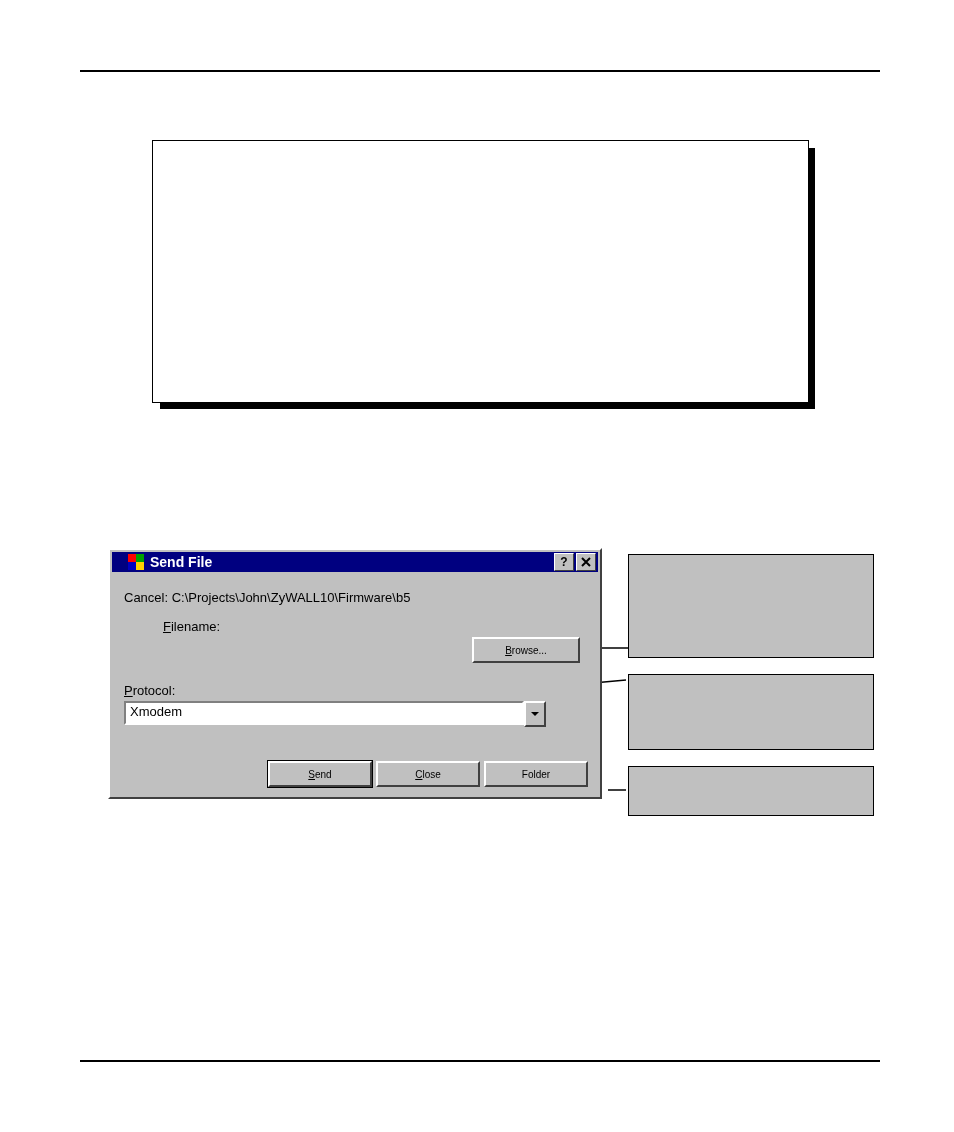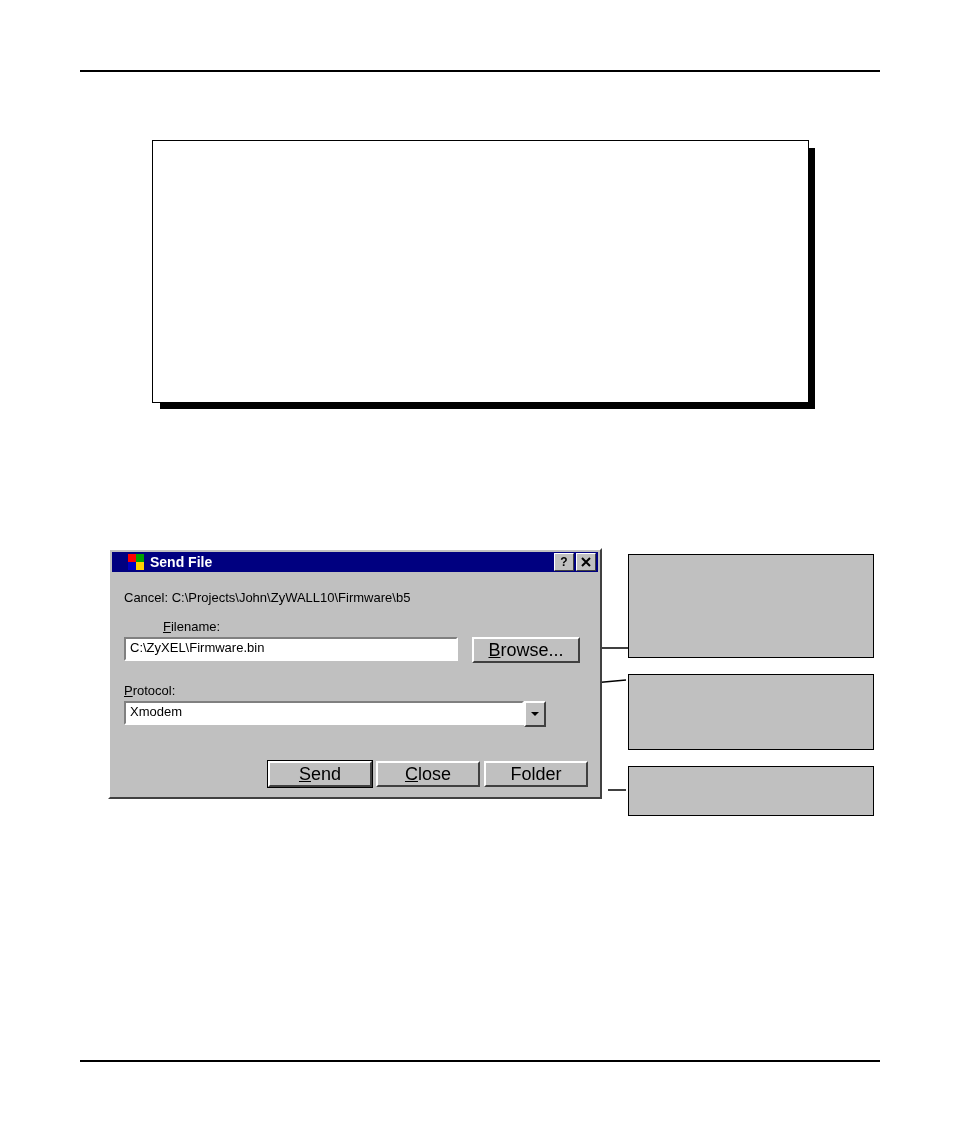--- a/index.html
+++ b/index.html
@@ -59,21 +59,21 @@
     border-top: 2px solid #808080; border-left: 2px solid #808080;
     border-right: 2px solid #fff; border-bottom: 2px solid #fff;
     padding: 1px 4px; font-size: 13px; line-height: 16px; height: 18px;
     box-sizing: content-box;
   }
   .raised-btn {
     background: #c0c0c0;
     border-top: 2px solid #fff; border-left: 2px solid #fff;
     border-right: 2px solid #404040; border-bottom: 2px solid #404040;
     display: flex; align-items: center; justify-content: center;
-    font-size: 18px; height: 22px;
+    font-size: 10px; height: 22px;
   }
   .raised-btn.default {
     outline: 1px solid #000; outline-offset: 0;
   }
   .u { text-decoration: underline; }
 
   .filename-row .input { position: absolute; left: 0; width: 322px; }
   .filename-row .browse { position: absolute; left: 348px; width: 104px; }
 
   .protocol-row .select {
@@ -140,23 +140,20 @@
   <div class="body-row folder-line">
     <span>Cancel:</span>
     <span> </span>
     <span>C:\Projects\John\ZyWALL10\Firmware\b5</span>
   </div>
 
   <div class="body-row filename-label">
     <span class="u">F</span>ilename:
   </div>
   <div class="body-row filename-row">
-    <div class="sunken input">
-      <span>C:\ZyXEL\Firmware.bin</span>
-    </div>
     <div class="raised-btn browse">
       <span><span class="u">B</span>rowse...</span>
     </div>
   </div>
 
   <div class="body-row protocol-label">
     <span class="u">P</span>rotocol:
   </div>
   <div class="body-row protocol-row">
     <div class="select">

